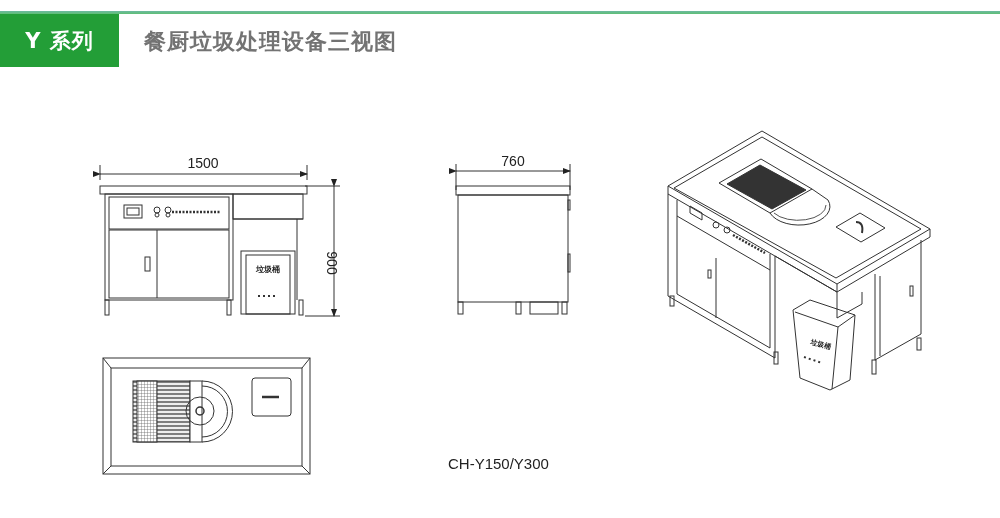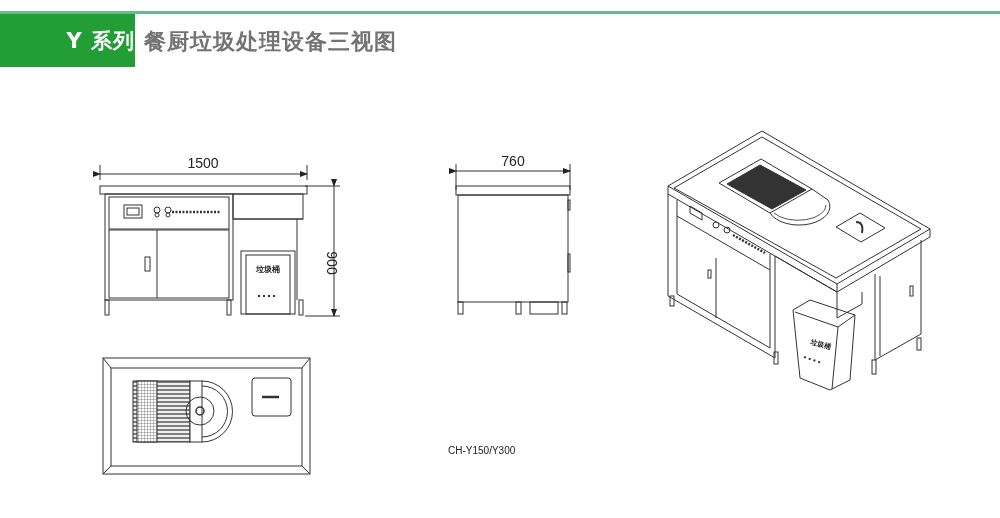--- a/index.html
+++ b/index.html
@@ -1,21 +1,21 @@
 <!DOCTYPE html>
 <html><head>
 <meta charset="utf-8">
 <style>
   html, body { margin: 0; padding: 0; background: #ffffff; }
   body { width: 1000px; height: 518px; position: relative; overflow: hidden; font-family: "DejaVu Sans", sans-serif; }
   .top-rule { position: absolute; left: 0; top: 11px; width: 1000px; height: 3px; background: linear-gradient(#6cb9a0, #5fbf74); }
-  .series-tab { position: absolute; left: 0; top: 14px; width: 119px; height: 53px; background: #239e37; color: #fff; display: flex; align-items: center; justify-content: flex-end; font-size: 21px; font-weight: bold; letter-spacing: 1px; padding-left: 16px; }
+  .series-tab { position: absolute; left: 0; top: 14px; width: 119px; height: 53px; background: #239e37; color: #fff; display: flex; align-items: center; justify-content: center; font-size: 21px; font-weight: bold; letter-spacing: 1px; }
   .page-title { position: absolute; left: 144px; top: 27px; font-size: 22px; font-weight: bold; color: #737373; letter-spacing: 1px; }
   .drawing { position: absolute; left: 0; top: 0; }
-  .model-label { position: absolute; left: 448px; top: 445px; font-family: "Liberation Sans", sans-serif; font-size: 10px; color: #222; }
+  .model-label { position: absolute; left: 448px; top: 455px; font-family: "Liberation Sans", sans-serif; font-size: 15px; color: #222; }
   .dim { font-family: "Liberation Sans", sans-serif; font-size: 14px; fill: #222; }
 </style>
 </head>
 <body>
 
 <div class="top-rule"></div>
 <div class="series-tab">
     <span>Y 系列</span>
   </div>
 <div class="page-title">餐厨垃圾处理设备三视图</div>

